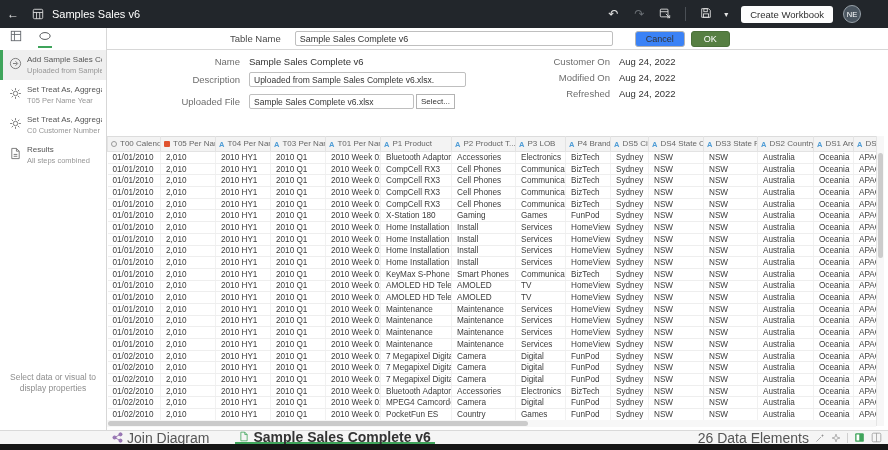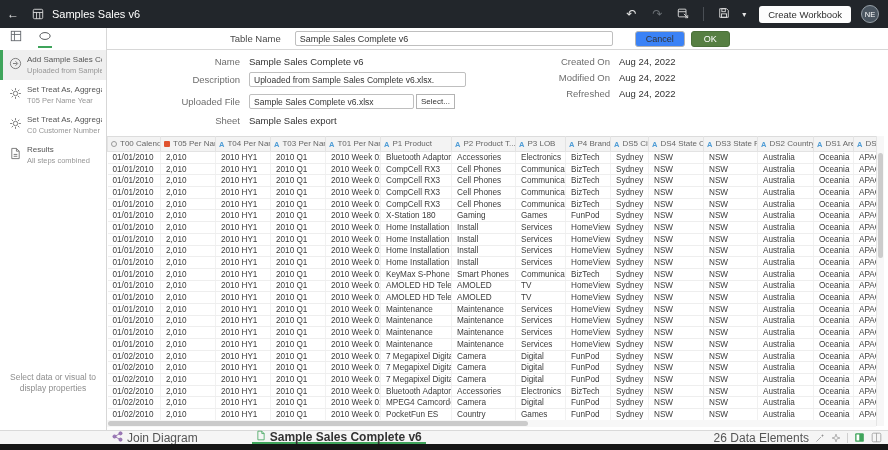--- a/index.html
+++ b/index.html
@@ -27,21 +27,21 @@
   .tb-sep { width:1px; height:14px; background:#4a4f55; margin:0 7px; }
   .caret { width:14px; font-size:8px; }
   .cw-btn {
     background:#fdfdfd; color:#2e2e2e; border:none; border-radius:3px;
     font-size:9.5px; padding:3px 9px; margin:0 10px 0 8px; cursor:pointer;
     font-family:"Liberation Sans", sans-serif;
   }
   .avatar {
     width:18px; height:18px; border-radius:50%; background:#4a5560;
     border:1px solid #97a0a8; color:#fff; font-size:7.5px; display:flex;
-    align-items:center; justify-content:center; margin-right:9px; cursor:pointer;
+    align-items:center; justify-content:center; margin-right:27px; cursor:pointer;
   }
 
   
   .subbar {
     position:absolute; top:28px; left:107px; right:0; height:22px;
     background:#fff; border-bottom:1px solid #d7d7d7;
     display:flex; align-items:center;
   }
   .subbar .lbl { font-size:9.5px; color:#4a4a4a; margin-left:123px; }
   .tn-input {
@@ -121,21 +121,21 @@
     background:#f7f7f7; border-left:1px solid #e5e5e5;
   }
   .vthumb { position:absolute; left:1px; right:1px; top:17px; height:105px; background:#cccccc; border-radius:3px; }
   .hscroll { position:absolute; left:0; top:284px; width:769px; height:7px; background:#f7f7f7; }
   .hthumb { position:absolute; top:1px; left:1px; width:420px; height:5px; background:#cbcbcb; border-radius:3px; }
 
   
   .bottombar {
     position:absolute; top:430px; left:0; right:0; height:14px;
     background:#f5f5f5; border-top:1px solid #d9d9d9;
-    display:flex; align-items:center; font-size:12px; color:#555;gap:28px;
+    display:flex; align-items:center; font-size:14px; color:#555;
   }
   .bb-item { display:flex; align-items:center; gap:4px; height:13px; cursor:pointer; }
   .bb-join { margin-left:112px; }
   .bb-tab { margin-left:26px; border-bottom:2px solid #3fa45b; padding:0 4px; }
   .bb-tab .bb-tab-label { font-weight:bold; color:#333; }
   .bb-right { margin-left:auto; display:flex; align-items:center; gap:6px; margin-right:6px; }
   .bb-count { color:#555; }
   .bb-sep { width:1px; height:10px; background:#cfcfcf; }
   .bb-icon { display:flex; align-items:center; cursor:pointer; }
   .bottom-edge { position:absolute; top:444px; left:0; right:0; height:6px; background:#161616; }
@@ -271,26 +271,22 @@
       </div>
       <div class="frow" style="top:22px; left:48px;">
         <span class="flabel">Description</span>
         <input class="finput" style="width: 217px;" type="text" value="Uploaded from Sample Sales Complete v6.xlsx.">
       </div>
       <div class="frow" style="top:44px; left:48px;">
         <span class="flabel">Uploaded File</span>
         <input class="finput" style="width: 165px;" type="text" value="Sample Sales Complete v6.xlsx">
         <button class="btn btn-select">Select...</button>
       </div>
-      <div class="frow" style="top:65px; left:48px;">
-        <span class="flabel">Sheet</span>
-        <span class="fvalue">Sample Sales export</span>
-      </div>
       <div class="frow" style="top:6px; left:418px;">
-        <span class="flabel">Created On</span>
+        <span class="flabel">Customer On</span>
         <span class="fvalue">Aug 24, 2022</span>
       </div>
       <div class="frow" style="top:22px; left:418px;">
         <span class="flabel">Modified On</span>
         <span class="fvalue">Aug 24, 2022</span>
       </div>
       <div class="frow" style="top:38px; left:418px;">
         <span class="flabel">Refreshed</span>
         <span class="fvalue">Aug 24, 2022</span>
       </div>

